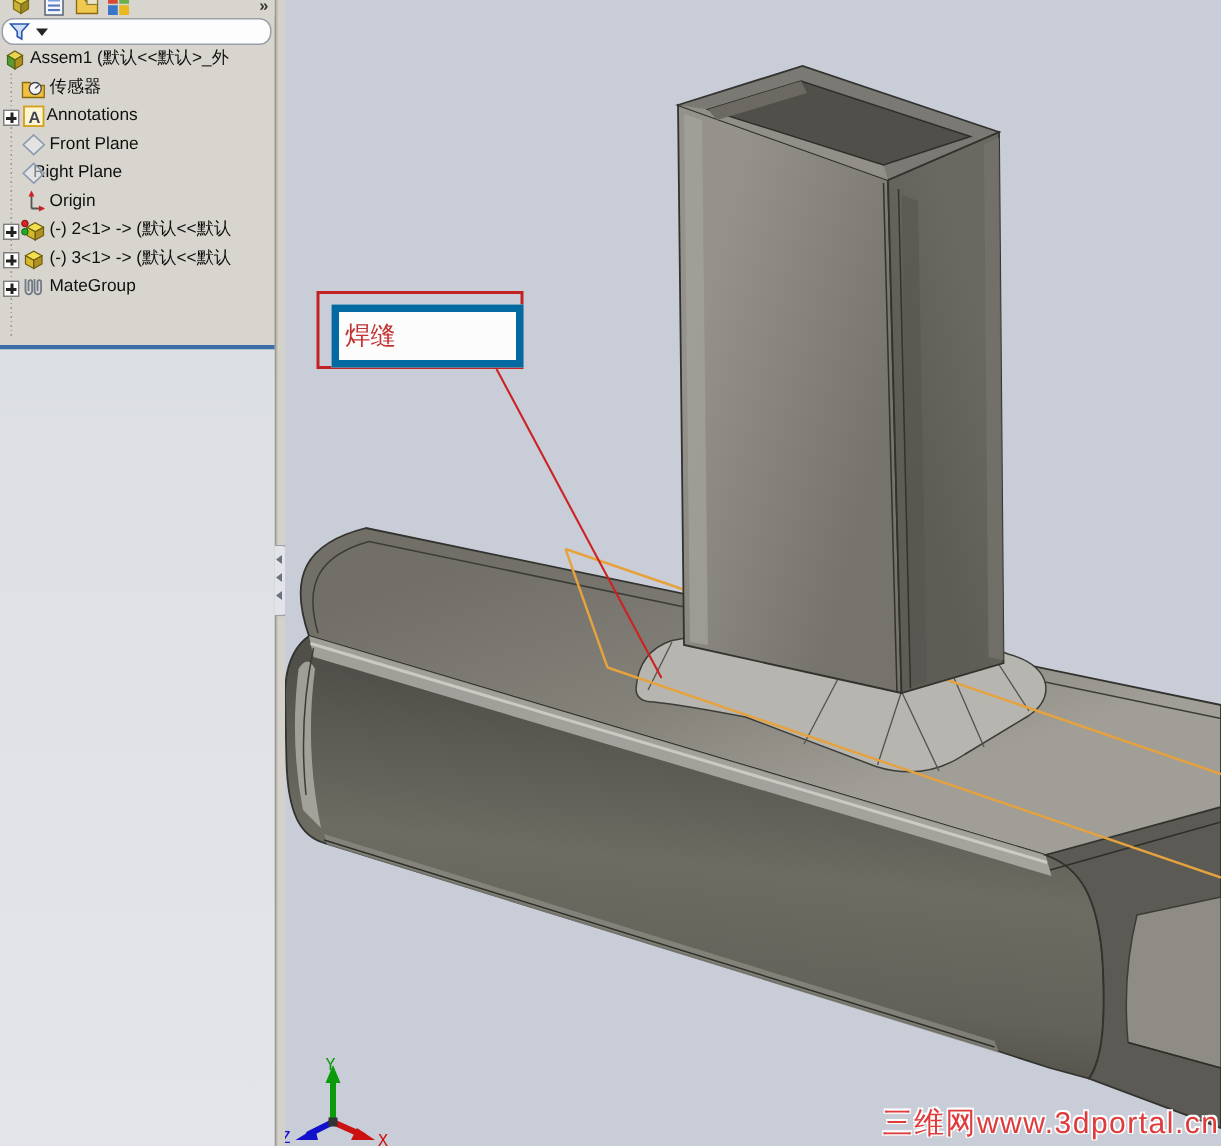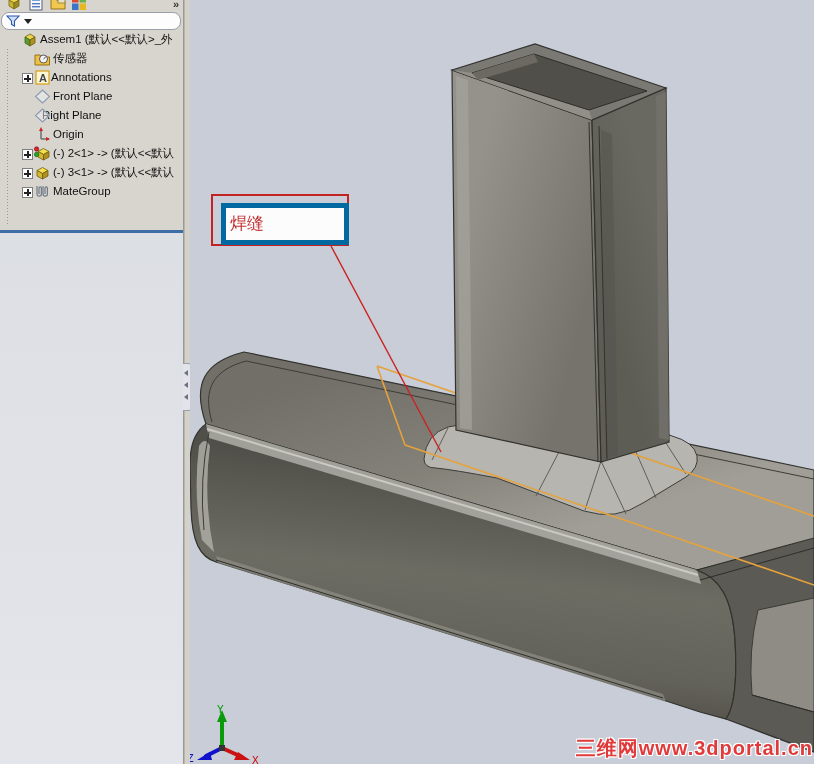--- a/index.html
+++ b/index.html
@@ -6,41 +6,41 @@
   .app{position:relative;width:814px;height:764px;overflow:hidden;background:#d6d3cc;}
 
   
   .left-panel{position:absolute;left:0;top:0;width:183px;height:764px;background:#d8d5ce;border-right:1px solid #9a9a94;}
   .panel-toolbar{position:relative;height:11px;background:#d8d5ce;}
   .tb-icon{position:absolute;top:-6px;width:18px;height:18px;}
   .overflow-btn{position:absolute;right:4px;top:-2px;font-size:11px;color:#333;font-weight:bold;cursor:default;}
   .filter-bar{position:absolute;left:1px;top:12px;width:178px;height:16px;background:#fdfdfd;border:1px solid #9aa0a8;border-radius:8px;}
   .filter-caret{position:absolute;left:22px;top:6px;width:0;height:0;border-left:4px solid transparent;border-right:4px solid transparent;border-top:5px solid #222;}
   .tree{position:absolute;left:0;top:30px;width:183px;}
-  .tree-row{position:relative;height:19px;line-height:19px;font-size:11.5px;color:#101010;white-space:nowrap;overflow:hidden;margin-left:20px;}
+  .tree-row{position:relative;height:19px;line-height:19px;font-size:11.5px;color:#101010;white-space:nowrap;overflow:hidden;}
   .tree-row .rowlabel{vertical-align:middle;}
   .plusbox{position:absolute;left:2px;top:5px;width:9px;height:9px;background:#fff;border:1px solid #7e7e7e;}
   .plusbox:before{content:"";position:absolute;left:1px;top:3.5px;width:7px;height:2px;background:#222;}
   .plusbox:after{content:"";position:absolute;left:3.5px;top:1px;width:2px;height:7px;background:#222;}
   .row-icon{position:absolute;top:1px;width:17px;height:17px;}
   .guide{position:absolute;left:7px;top:49px;width:1px;height:176px;background-image:repeating-linear-gradient(#9a9a94 0 1px,transparent 1px 3px);}
   .splitter-line{position:absolute;left:0;top:230px;width:183px;height:3px;background:#3c6ea5;}
   .lower-pane{position:absolute;left:0;top:233px;width:183px;height:531px;background:linear-gradient(#dcdfe4,#e4e5ea);}
 
   
   .divider{position:absolute;left:184px;top:0;width:6px;height:764px;background:#d4d1ca;border-left:1px solid #b9b6af;}
   .collapse-tab{position:absolute;left:183px;top:363px;width:8px;height:46px;background:#e2e4ea;border:1px solid #9aa0a8;border-left:none;border-radius:0 4px 4px 0;}
   .tri-left{position:absolute;left:1px;width:0;height:0;border-top:3px solid transparent;border-bottom:3px solid transparent;border-right:4px solid #6a7280;}
 
   
   .viewport{position:absolute;left:190px;top:0;width:624px;height:764px;background:#c8cdd7;}
   .scene{position:absolute;left:0;top:0;}
   .ann-outer{position:absolute;left:21px;top:194px;width:134px;height:48px;border:2px solid #c22222;}
   .ann-inner{position:absolute;left:8px;top:7px;width:114px;height:32px;background:#fcfcfc;border:5px solid #0369a1;color:#c23333;font-size:17px;line-height:32px;padding-left:4px;overflow:hidden;}
-  .watermark{position:absolute;right:1px;bottom:2px;font-size:20px;font-weight:bold;letter-spacing:1px;color:#e03a3a;
+  .watermark{position:absolute;right:1px;bottom:2px;font-size:20px;font-weight:normal;letter-spacing:1px;color:#e03a3a;
     text-shadow:-1px -1px 0 #fff,1px -1px 0 #fff,-1px 1px 0 #fff,1px 1px 0 #fff,0 0 2px #fff;}
 </style>
 </head>
 <body>
 
 <div class="app">
 
   <div class="left-panel">
 
     <div class="panel-toolbar">

